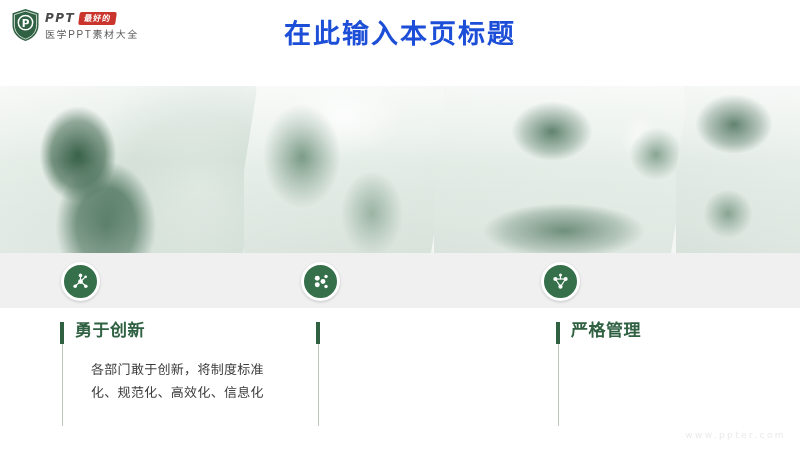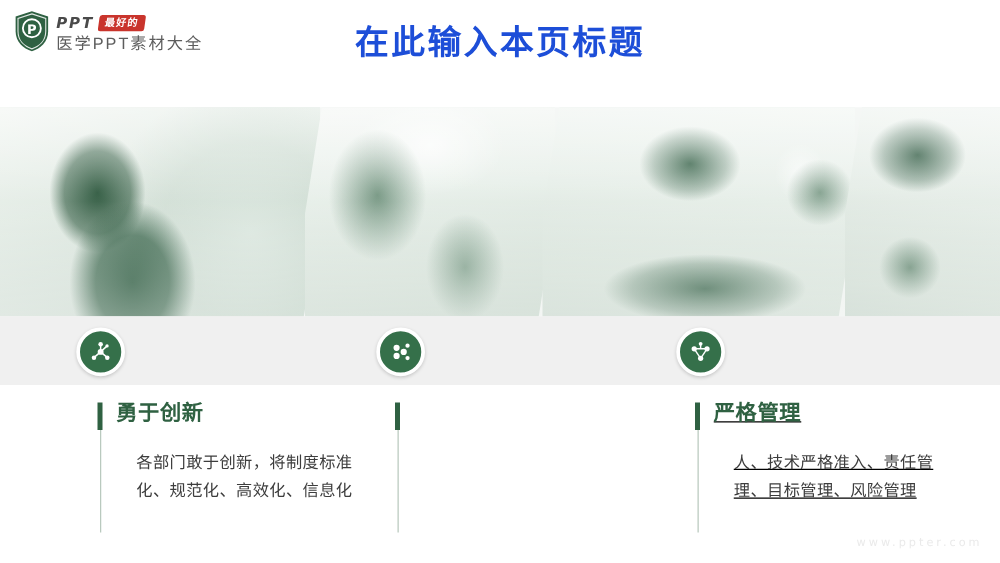--- a/index.html
+++ b/index.html
@@ -65,21 +65,21 @@
     font-size: 8px;
     line-height: 11px;
     padding: 1px 5px 1px 5px;
     border-radius: 2px;
     letter-spacing: 1px;
     transform: skewX(-8deg);
     white-space: nowrap;
     font-weight: bold;
   }
   .logo-sub {
-    font-size: 13px;
+    font-size: 10px;
     color: #5d5d5d;
     letter-spacing: 1.6px;
     line-height: 13px;
     margin-top: 1px;
     white-space: nowrap;
   }
 
   
   .page-title {
     position: absolute;
@@ -191,23 +191,23 @@
   .ic3 { left: 541px; }
 
   
   .col {
     position: absolute;
     top: 320px;
     width: 220px;
     padding-left: 15px;
     box-sizing: border-box;
   }
-  .c1 { left: 78px; }
+  .c1 { left: 60px; }
   .c2 { left: 316px; }
-  .c3 { left: 556px; text-decoration: underline; }
+  .c3 { left: 556px; }
   .col::before {
     content: "";
     position: absolute;
     left: 0;
     top: 2px;
     width: 4px;
     height: 22px;
     background: #2f6142;
   }
   .col::after {
@@ -345,18 +345,17 @@
   <div class="col c1">
     <h3 class="col-heading">勇于创新</h3>
     <p class="col-body">各部门敢于创新，将制度标准化、规范化、高效化、信息化</p>
   </div>
 
   <div class="col c2">
   </div>
 
   <div class="col c3">
     <h3 class="col-heading">严格管理</h3>
-    <p class="col-body">人、技术严格准入、责任管理、目标管理、风险管理</p>
   </div>
 
   <div class="watermark">www.ppter.com</div>
 
 </div>
 
 </body></html>

